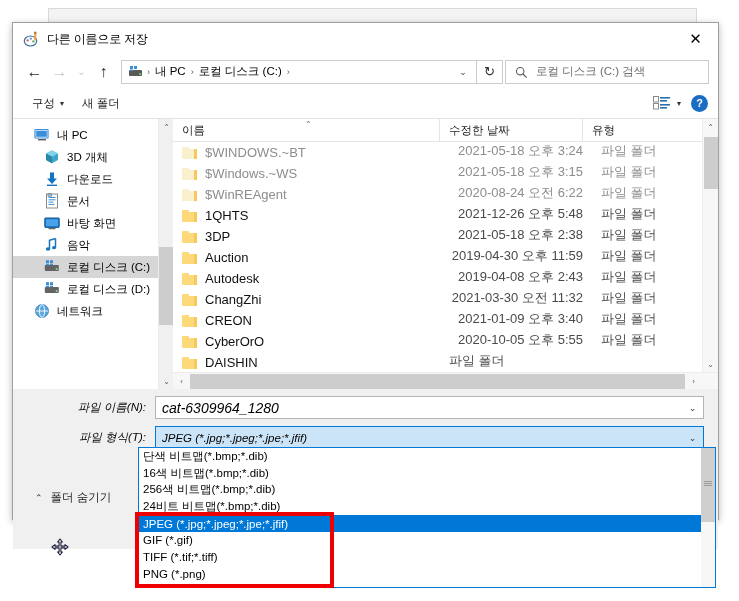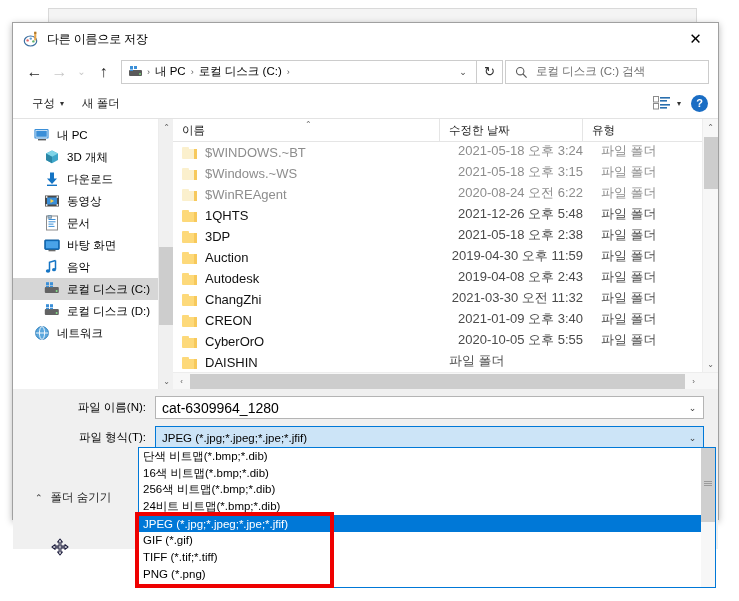--- a/index.html
+++ b/index.html
@@ -355,20 +355,21 @@
     padding-top: 6px;
     position: relative;
     height: 160px;
   }
   .field-row {
     display: flex;
     align-items: center;
     height: 25px;
     margin-bottom: 5px;
     padding-right: 14px;
+    font-style: italic;
   }
   .field-label {
     width: 142px;
     text-align: right;
     padding-right: 9px;
     font-size: 11.5px;
     color: #000;
     white-space: nowrap;
   }
   #filename-combo {
@@ -628,32 +629,20 @@
           <div class="sidebar-item indent">
             <span class="si-icon"><svg width="16" height="16" viewBox="0 0 16 16">
                 <rect x="6" y="1.5" width="4" height="6.5" fill="#1474c4"></rect>
                 <path d="M3 7.5 L8 13 L13 7.5 Z" fill="#1474c4"></path>
                 <rect x="3" y="13.6" width="10" height="1.4" fill="#1474c4"></rect>
               </svg></span>
             <span>다운로드</span>
           </div>
           <div class="sidebar-item indent">
             <span class="si-icon"><svg width="16" height="16" viewBox="0 0 16 16">
-                <rect x="1" y="2.5" width="14" height="11" fill="#4a4a4a"></rect>
-                <rect x="3" y="4.5" width="10" height="7" fill="#3b8fd8"></rect>
-                <rect x="1.8" y="3.2" width="1.6" height="1.6" fill="#ffffff"></rect>
-                <rect x="1.8" y="11.2" width="1.6" height="1.6" fill="#ffffff"></rect>
-                <rect x="12.6" y="3.2" width="1.6" height="1.6" fill="#ffffff"></rect>
-                <rect x="12.6" y="11.2" width="1.6" height="1.6" fill="#ffffff"></rect>
-                <path d="M6.5 6 L10 8 L6.5 10 Z" fill="#ffd34a"></path>
-              </svg></span>
-            <span>동영상</span>
-          </div>
-          <div class="sidebar-item indent">
-            <span class="si-icon"><svg width="16" height="16" viewBox="0 0 16 16">
                 <rect x="2.5" y="1" width="11" height="14" fill="#ffffff" stroke="#8c8c8c" stroke-width="1"></rect>
                 <rect x="4.5" y="4" width="7" height="1" fill="#3b8fd8"></rect>
                 <rect x="4.5" y="6.3" width="7" height="1" fill="#3b8fd8"></rect>
                 <rect x="4.5" y="8.6" width="5" height="1" fill="#3b8fd8"></rect>
                 <rect x="4.5" y="10.9" width="6" height="1" fill="#3b8fd8"></rect>
                 <rect x="4" y="0.6" width="3.4" height="2.6" fill="#9fb8cc" stroke="#6f8aa0" stroke-width="0.8"></rect>
               </svg></span>
             <span>문서</span>
           </div>
           <div class="sidebar-item indent">

